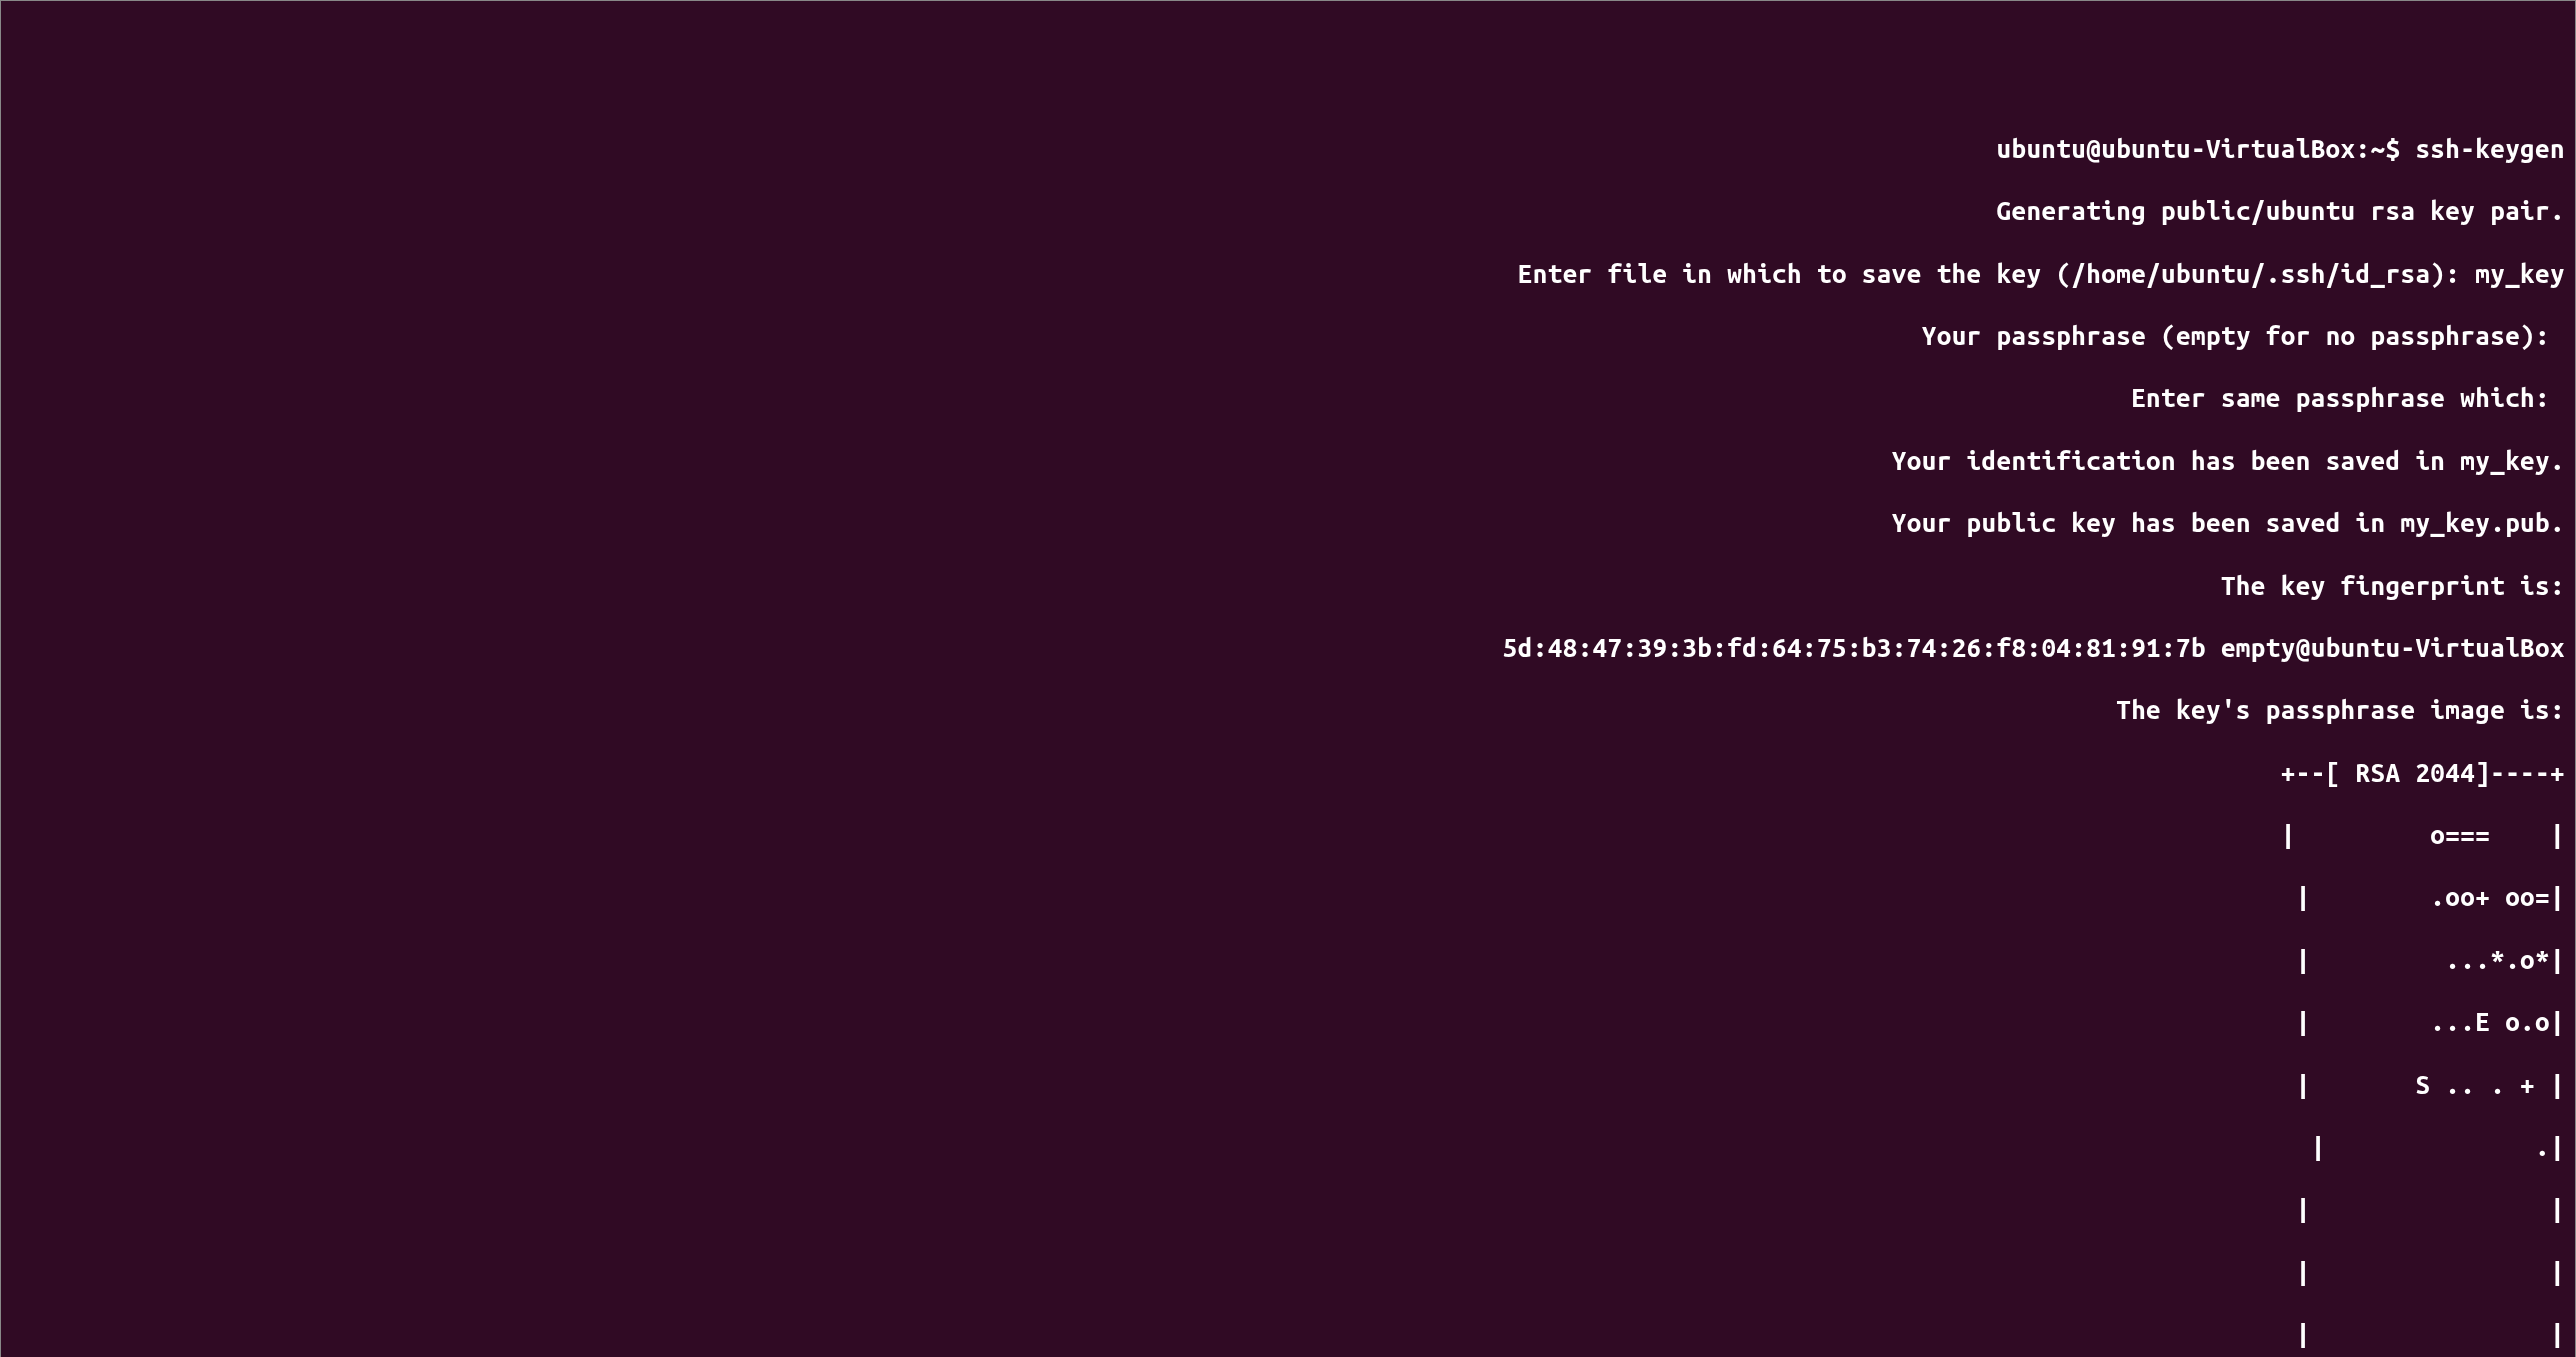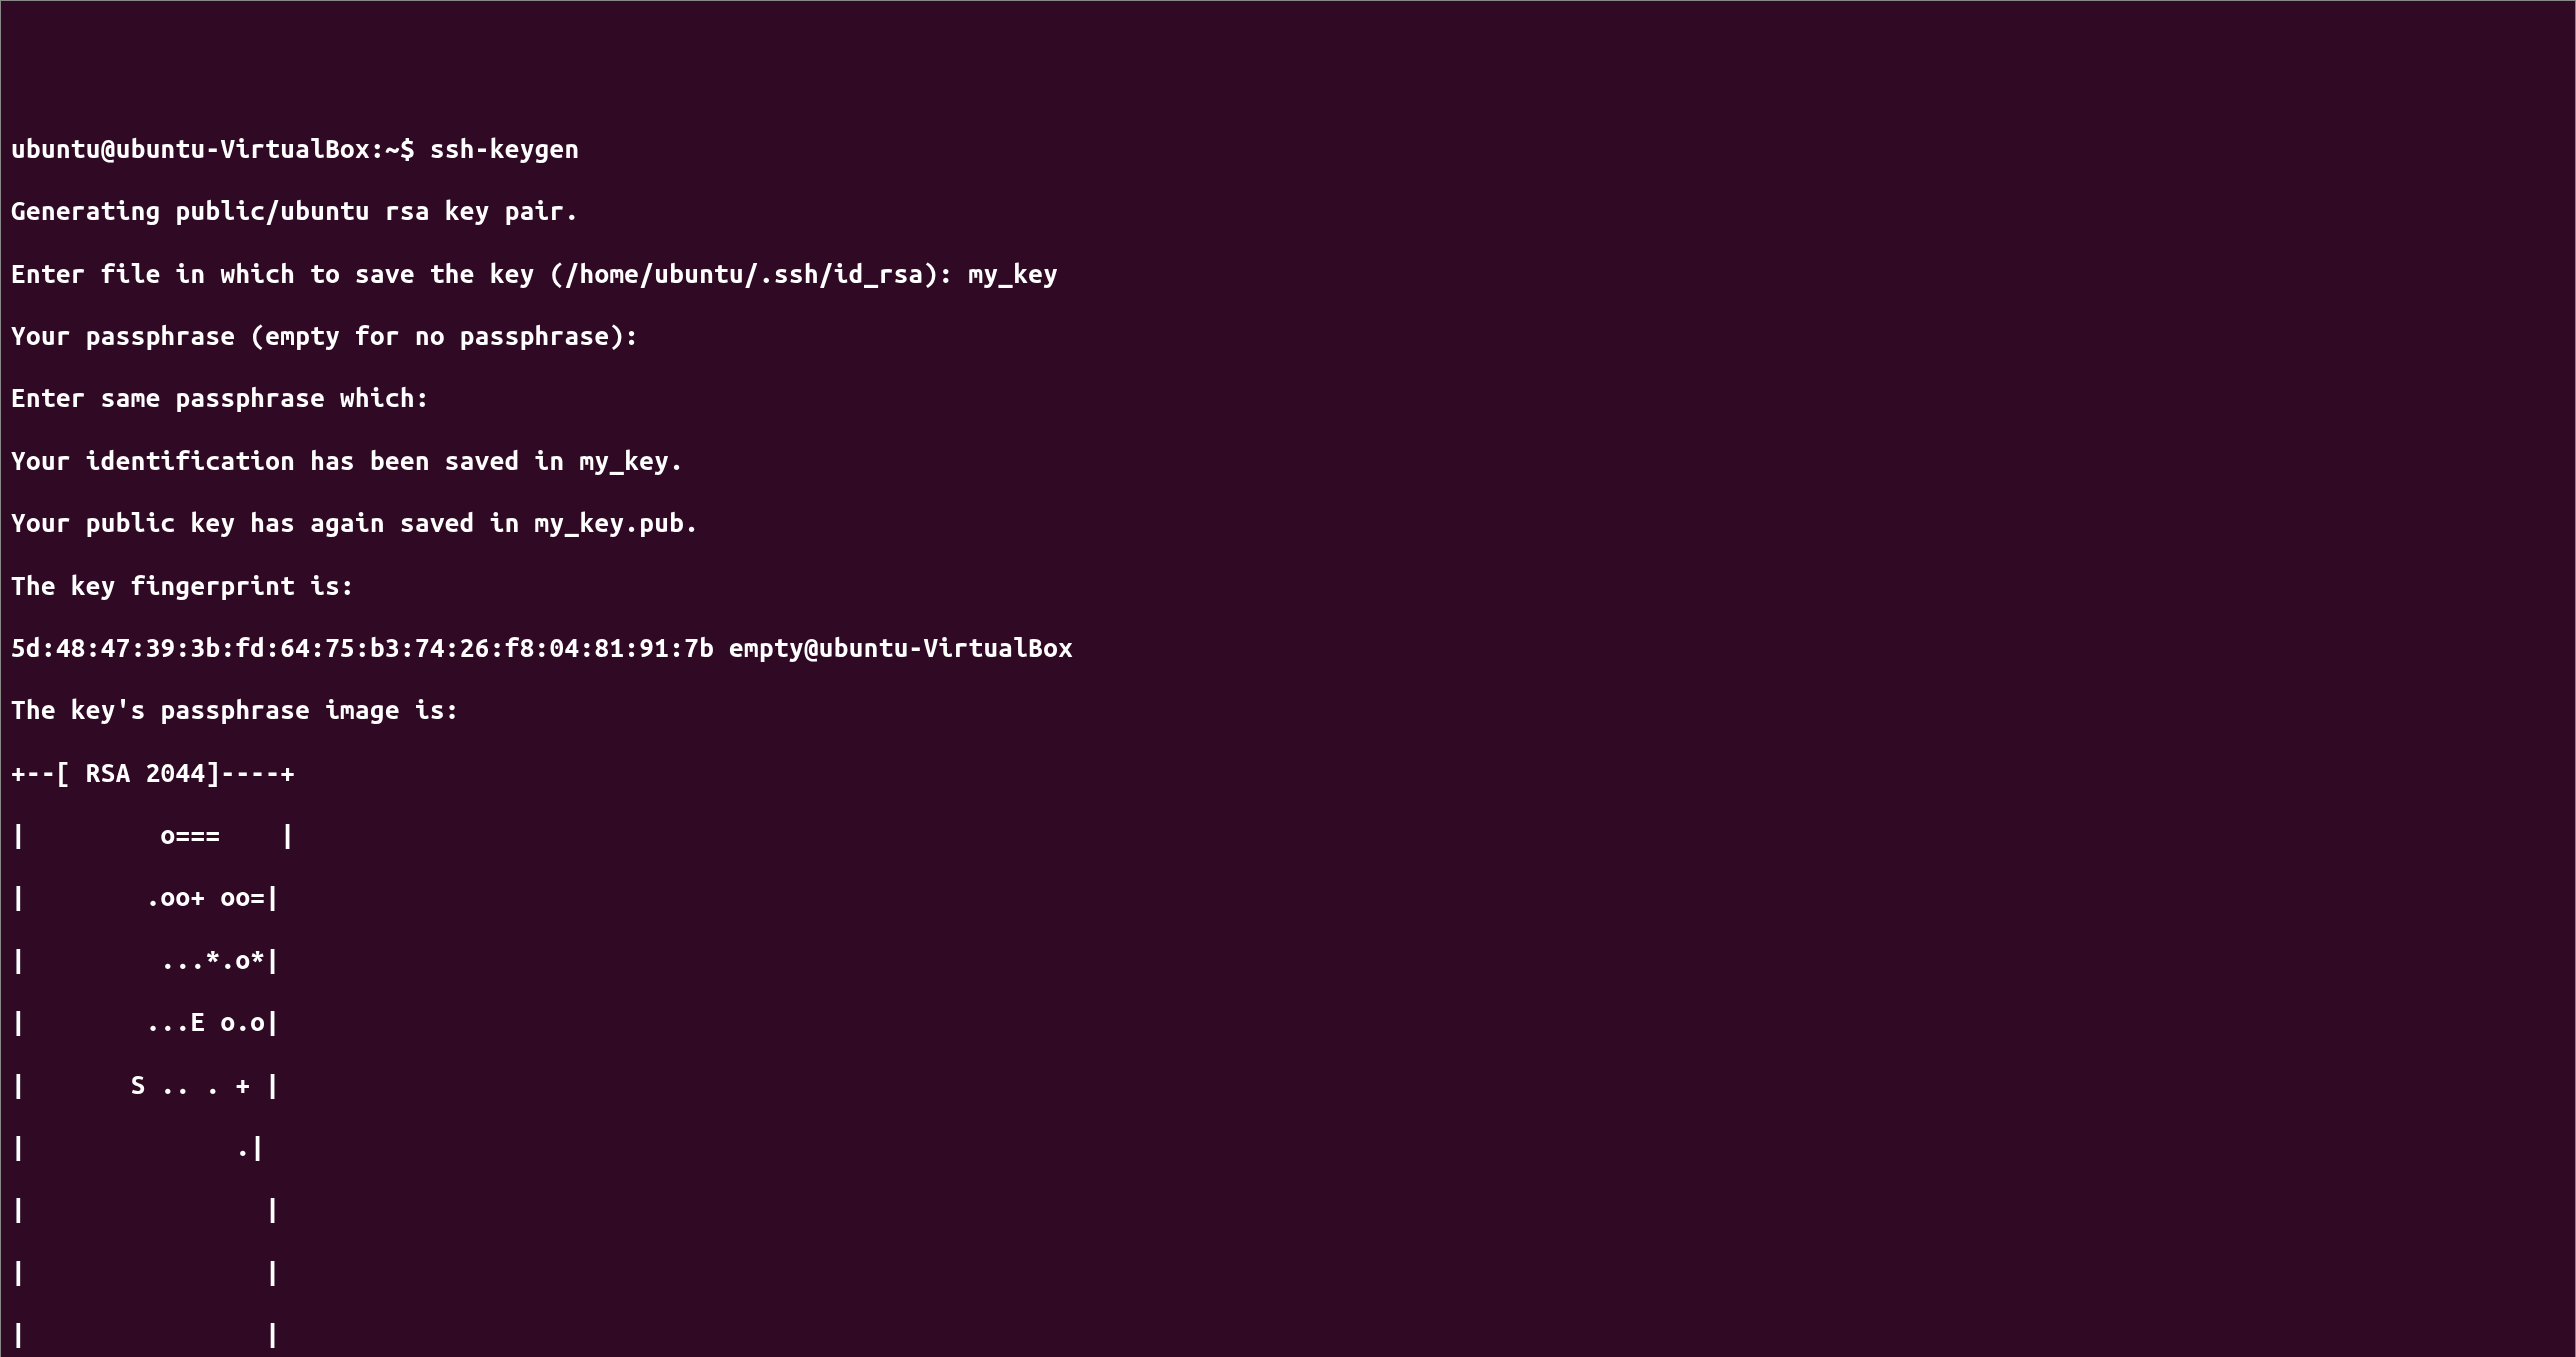--- a/index.html
+++ b/index.html
@@ -1,18 +1,19 @@
 <!DOCTYPE html>
 <html style="font-size:11.5px"><head>
   <meta charset="utf-8">
   <style>
     * {
       margin: 0;
       padding: 0;
       box-sizing: border-box;
+      text-align: right;
     }
     body {
       background-color: #300a24;
       color: #ffffff;
       font-family: 'Ubuntu Mono', 'DejaVu Sans Mono', 'Liberation Mono', 'Courier New', monospace;
       font-size: 26px;
       line-height: 1.2;
       padding: 7.2px 10px;
       white-space: pre;
       border: 1.4px solid #888;
@@ -33,21 +34,21 @@
 <body>
 
 
 
 <span class="line"><span class="bold">ubuntu@ubuntu-VirtualBox</span><span>:</span><span class="bold">~</span><span>$</span> <span>ssh-keygen</span></span>
 <span class="line">Generating public/ubuntu rsa key pair.</span>
 <span class="line"><span>Enter file in which to save the key (/home/ubuntu/.ssh/id_rsa): </span><span>my_key</span></span>
 <span class="line">Your passphrase (empty for no passphrase): </span>
 <span class="line">Enter same passphrase which: </span>
 <span class="line">Your identification has been saved in my_key.</span>
-<span class="line">Your public key has again saved in my_key.pub.</span>
+<span class="line">Your public key has been saved in my_key.pub.</span>
 <span class="line">The key fingerprint is:</span>
 <span class="line">5d:48:47:39:3b:fd:64:75:b3:74:26:f8:04:81:91:7b empty@ubuntu-VirtualBox</span>
 <span class="line">The key's passphrase image is:</span>
 <span class="line">+--[ RSA 2044]----+</span>
 <span class="line">|         o===    |</span>
 <span class="line">|        .oo+ oo=|</span>
 <span class="line">|         ...*.o*|</span>
 <span class="line">|        ...E o.o|</span>
 <span class="line">|       S .. . + |</span>
 <span class="line">|              .|</span>

